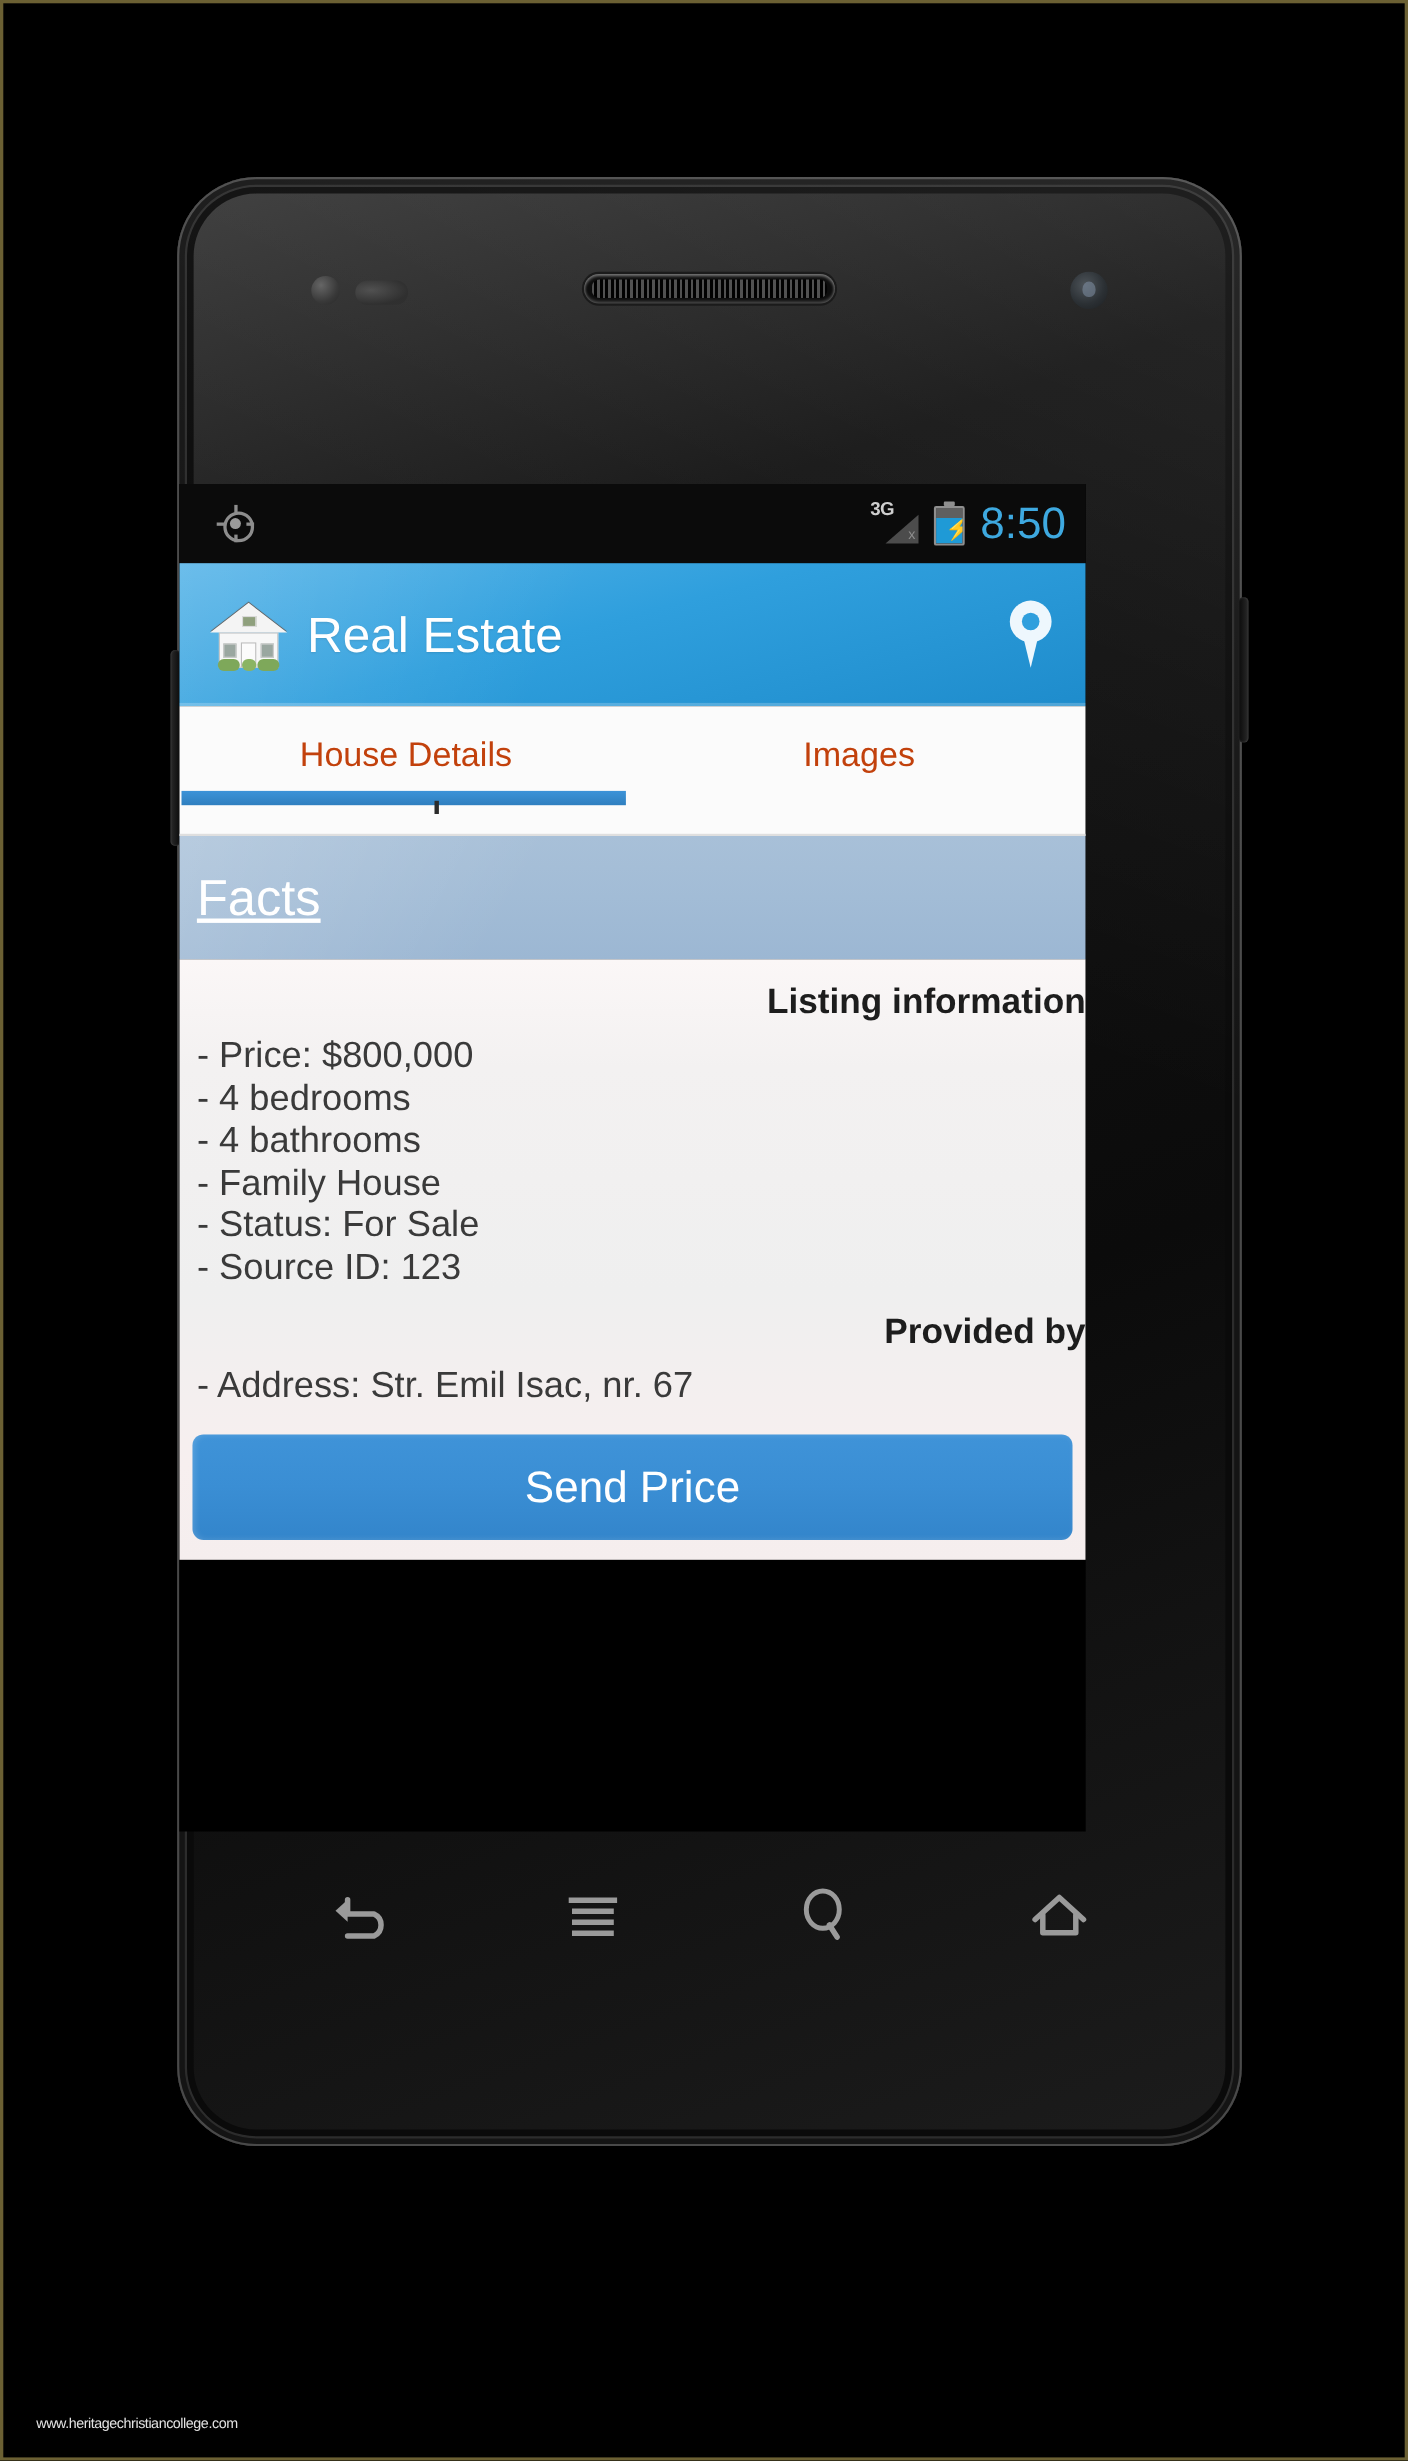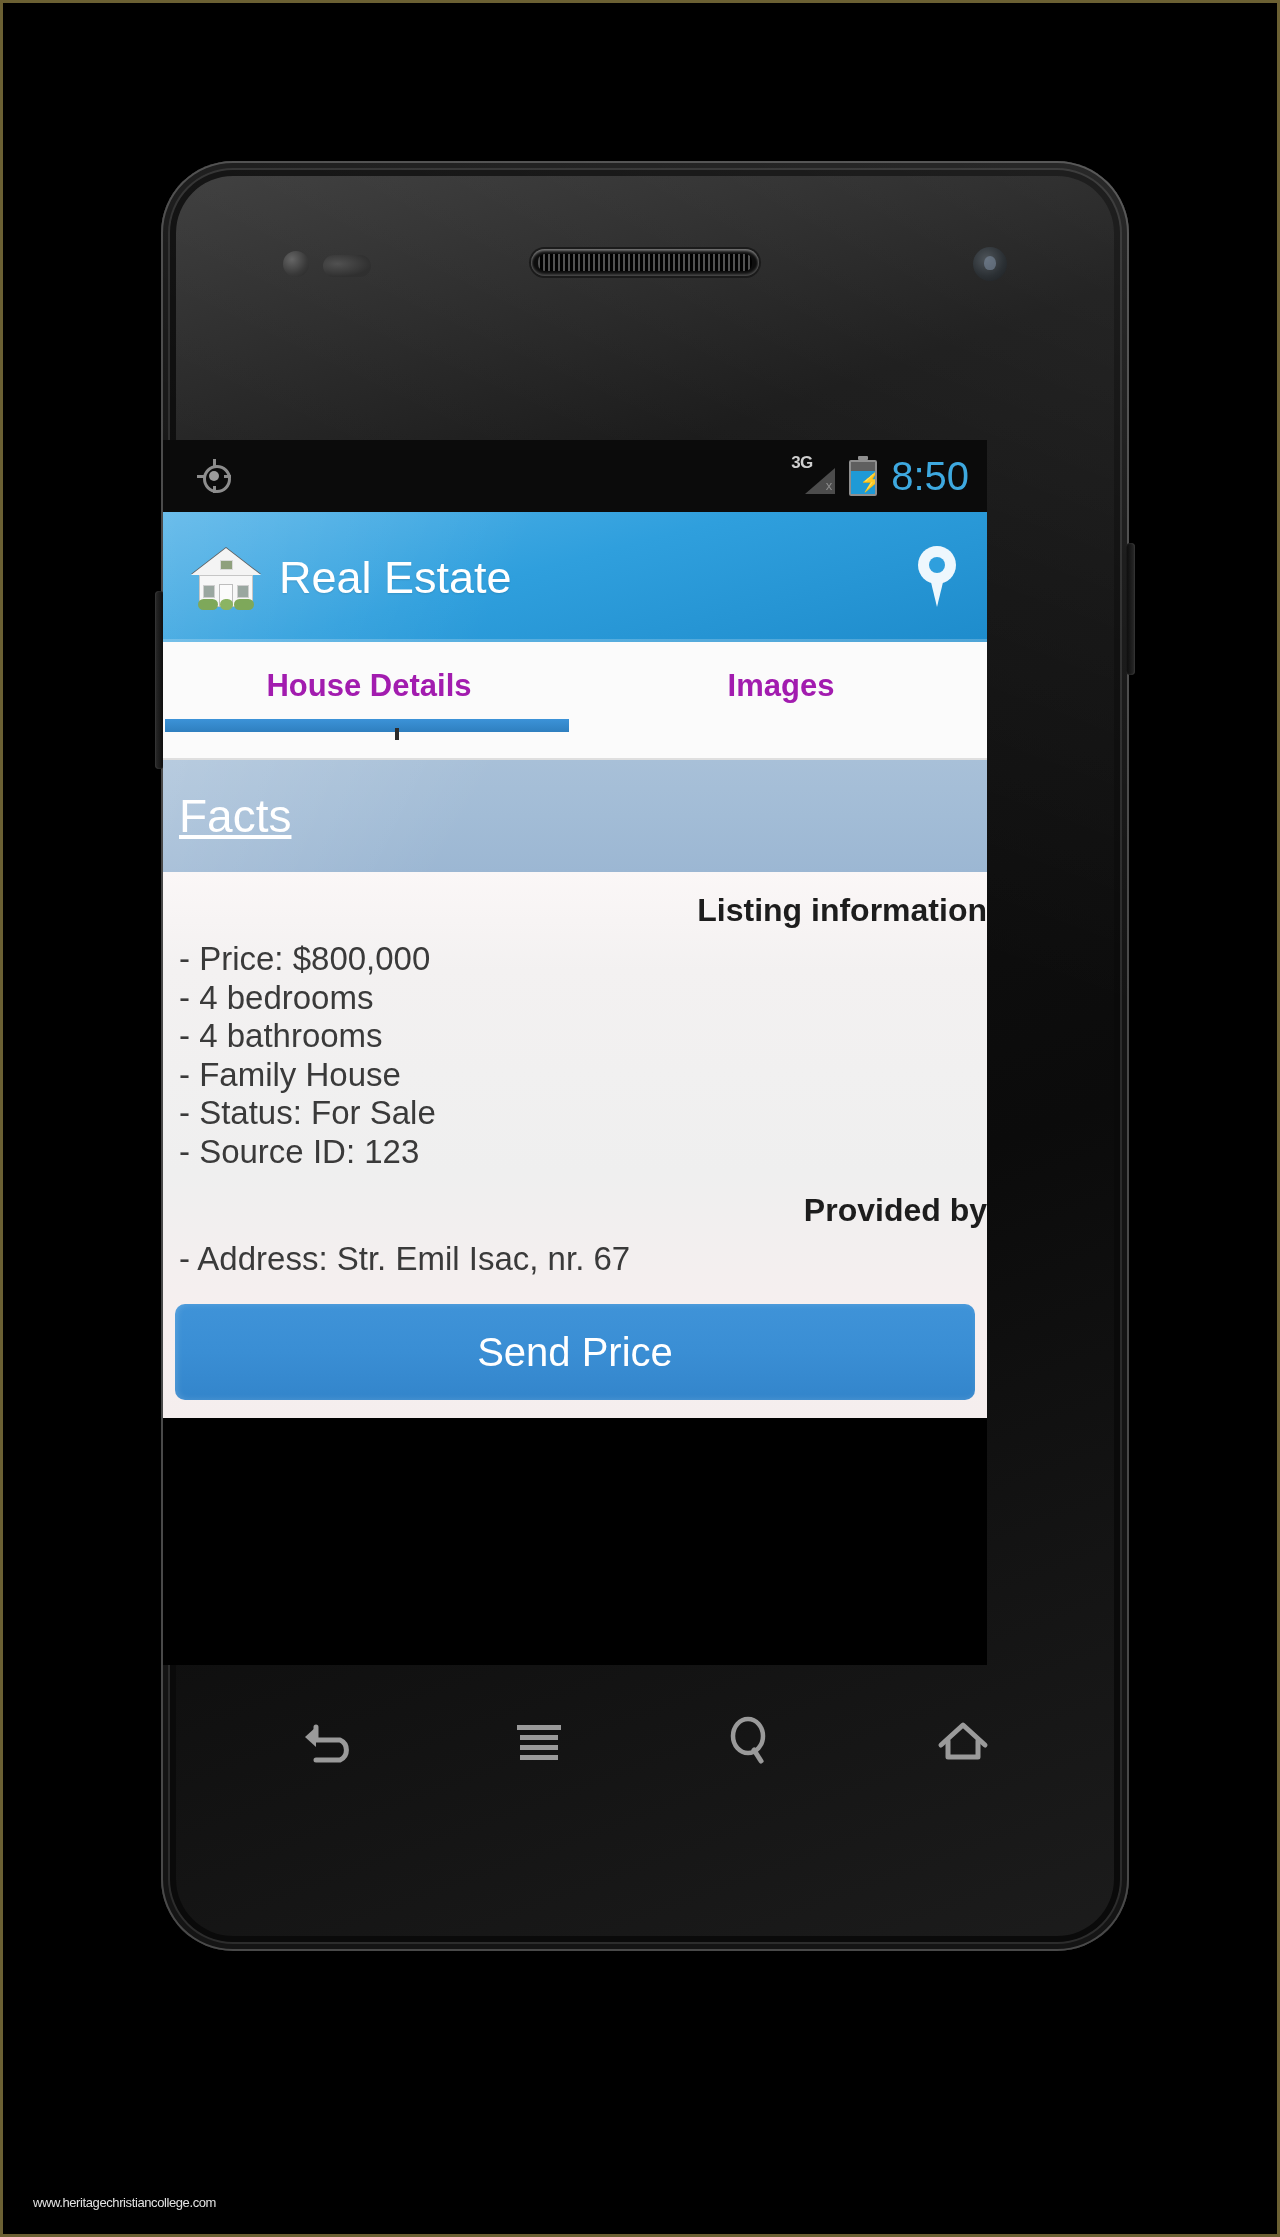--- a/index.html
+++ b/index.html
@@ -372,22 +372,22 @@
     flex: 1 1 50%;
     position: relative;
     display: flex;
     align-items: flex-start;
     justify-content: center;
     padding-top: 28px;
     box-sizing: border-box;
   }
   .tab-label {
     font-size: 31px;
-    color: #a21caf;
-    font-weight: bold;
+    color: #c2410c;
+    font-weight: normal;
     line-height: 1;
   }
   .tab-underline {
     position: absolute;
     left: 2px;
     bottom: 28px;
     width: 49%;
     height: 13px;
     background: linear-gradient(180deg,#3c93d8,#2f7fbf);
   }

